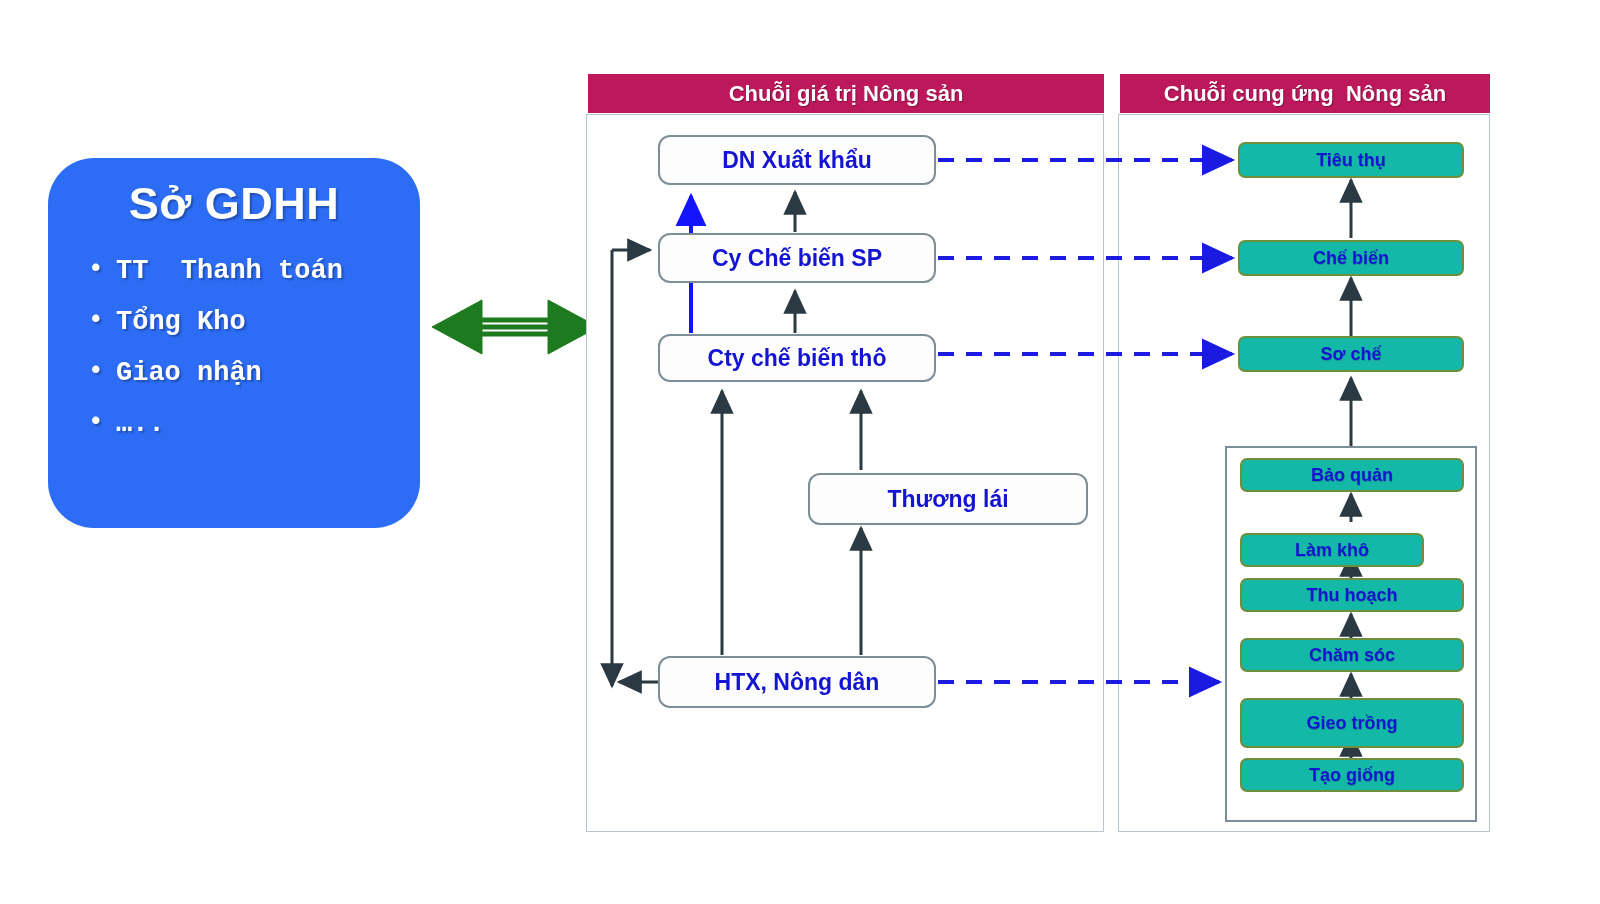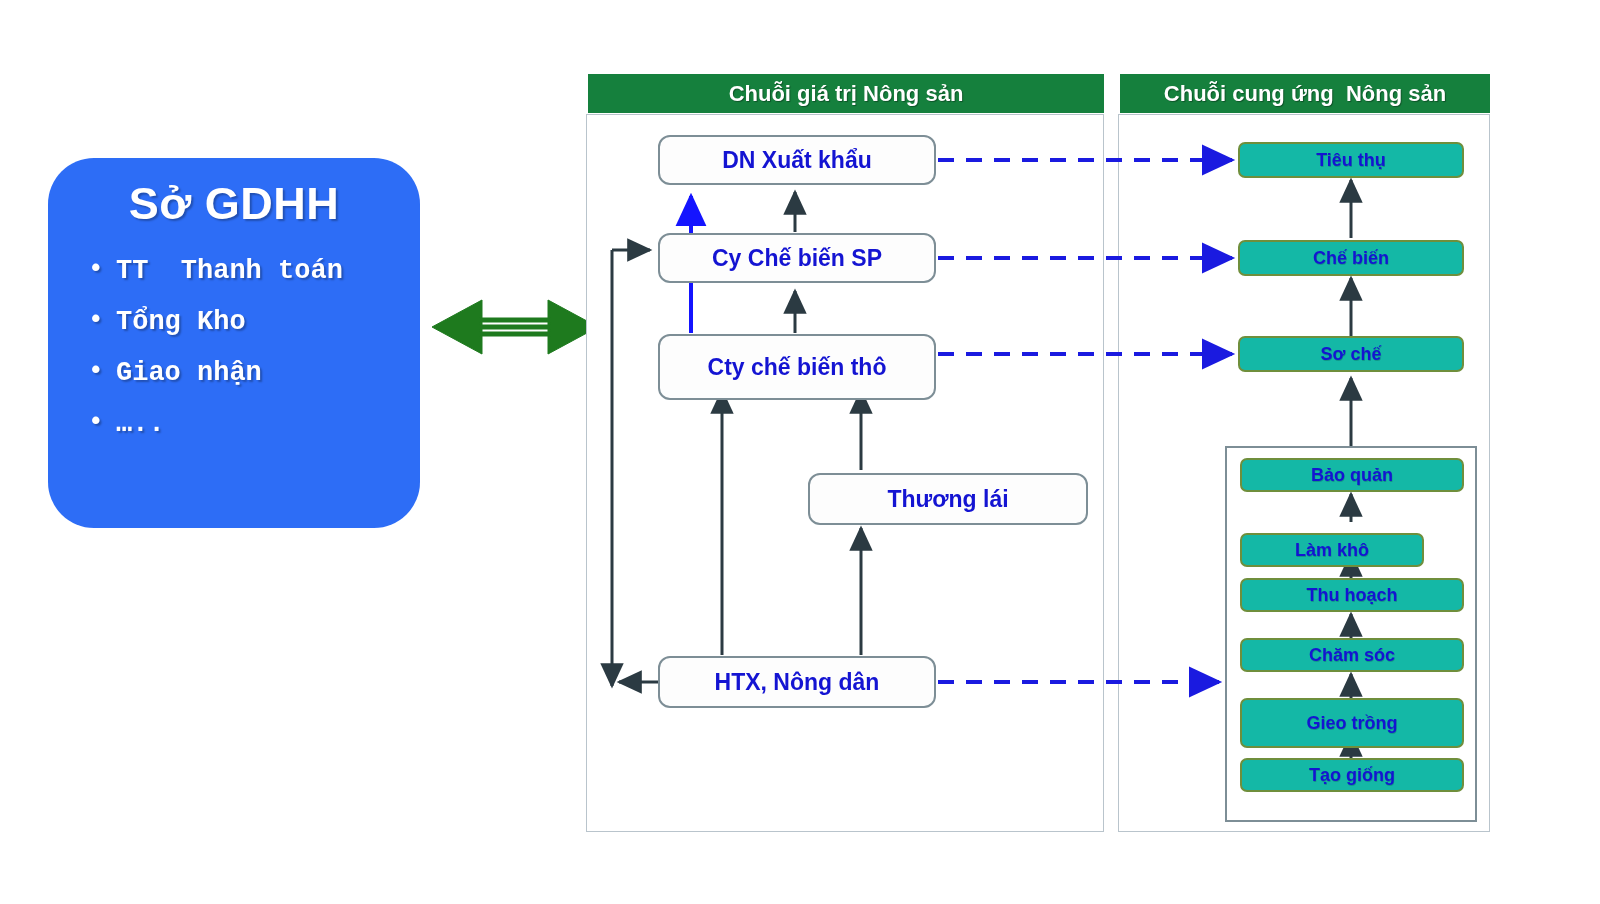--- a/index.html
+++ b/index.html
@@ -87,21 +87,21 @@
   }
   #panel-supply {
     left: 1118px;
     top: 114px;
     width: 372px;
     height: 718px;
   }
   .panel-header {
     position: absolute;
     box-sizing: border-box;
-    background: #15803d;
+    background: #be185d;
     color: #ffffff;
     font-size: 22px;
     font-weight: bold;
     text-align: center;
     line-height: 39px;
     height: 39px;
     text-shadow: 1px 1px 1px rgba(0,0,0,0.35);
     white-space: pre;
   }
   #header-value {
@@ -246,21 +246,21 @@
       <line x1="1351" y1="642" x2="1351" y2="614"></line>
       <line x1="1351" y1="702" x2="1351" y2="674"></line>
       <line x1="1351" y1="762" x2="1351" y2="734"></line>
     </g>
   </svg>
 
   <div class="wbox" style="left:658px; top:135px; width:278px; height:50px;">DN Xuất khẩu</div>
 
   <div class="wbox" style="left:658px; top:233px; width:278px; height:50px;">Cy Chế biến SP</div>
 
-  <div class="wbox" style="left:658px; top:334px; width:278px; height:66px;">Cty chế biến thô</div>
+  <div class="wbox" style="left:658px; top:334px; width:278px; height:48px;">Cty chế biến thô</div>
 
   <div class="wbox" style="left:808px; top:473px; width:280px; height:52px;">Thương lái</div>
 
   <div class="wbox" style="left:658px; top:656px; width:278px; height:52px;">HTX, Nông dân</div>
 
   <div class="gbox" style="left:1238px; top:142px; width:226px; height:36px;">Tiêu thụ</div>
 
   <div class="gbox" style="left:1238px; top:240px; width:226px; height:36px;">Chế biến</div>
 
   <div class="gbox" style="left:1238px; top:336px; width:226px; height:36px;">Sơ chế</div>

